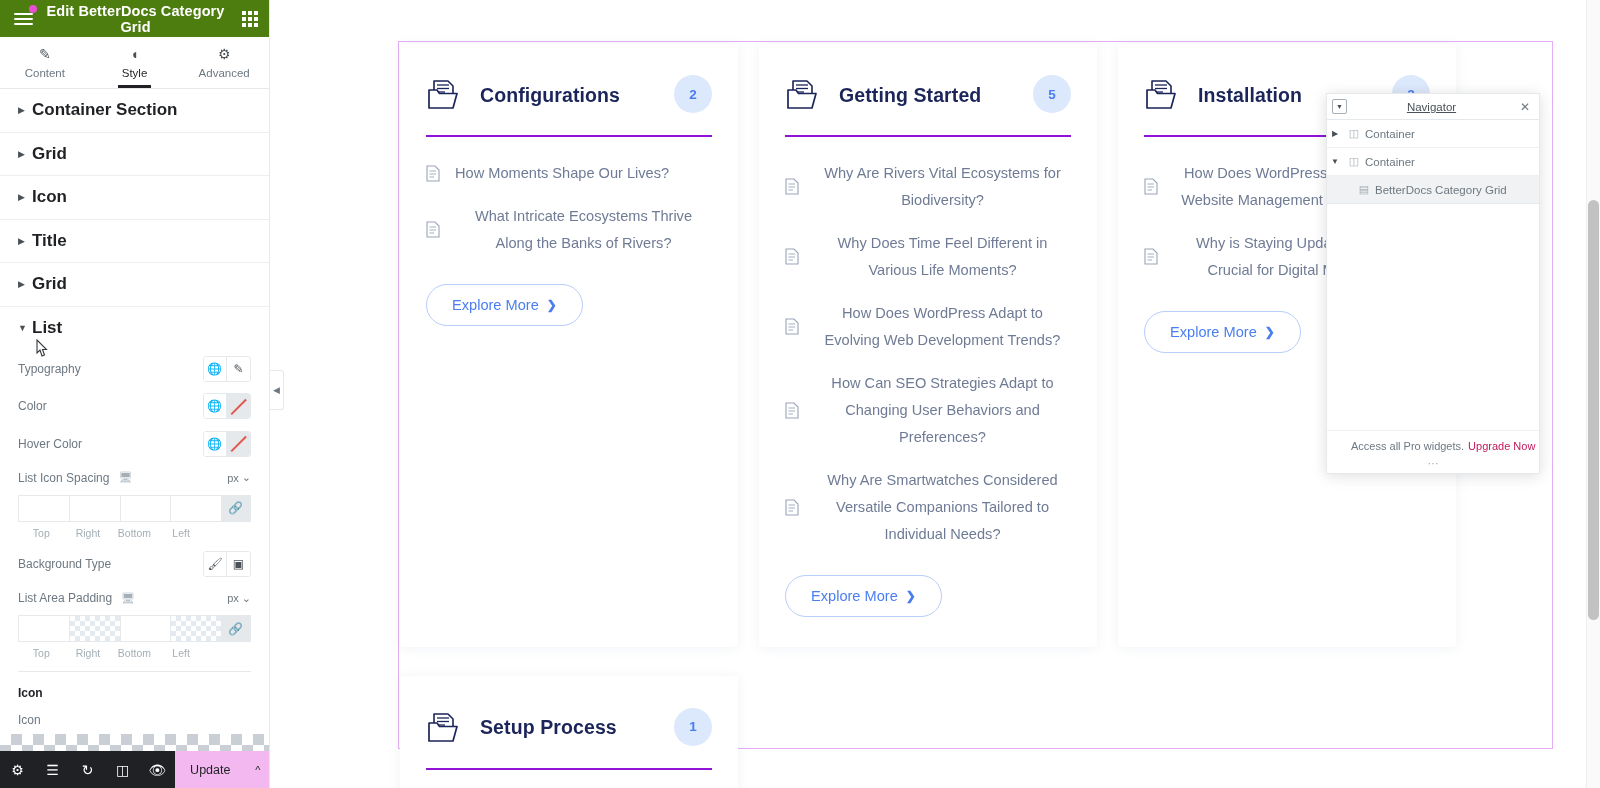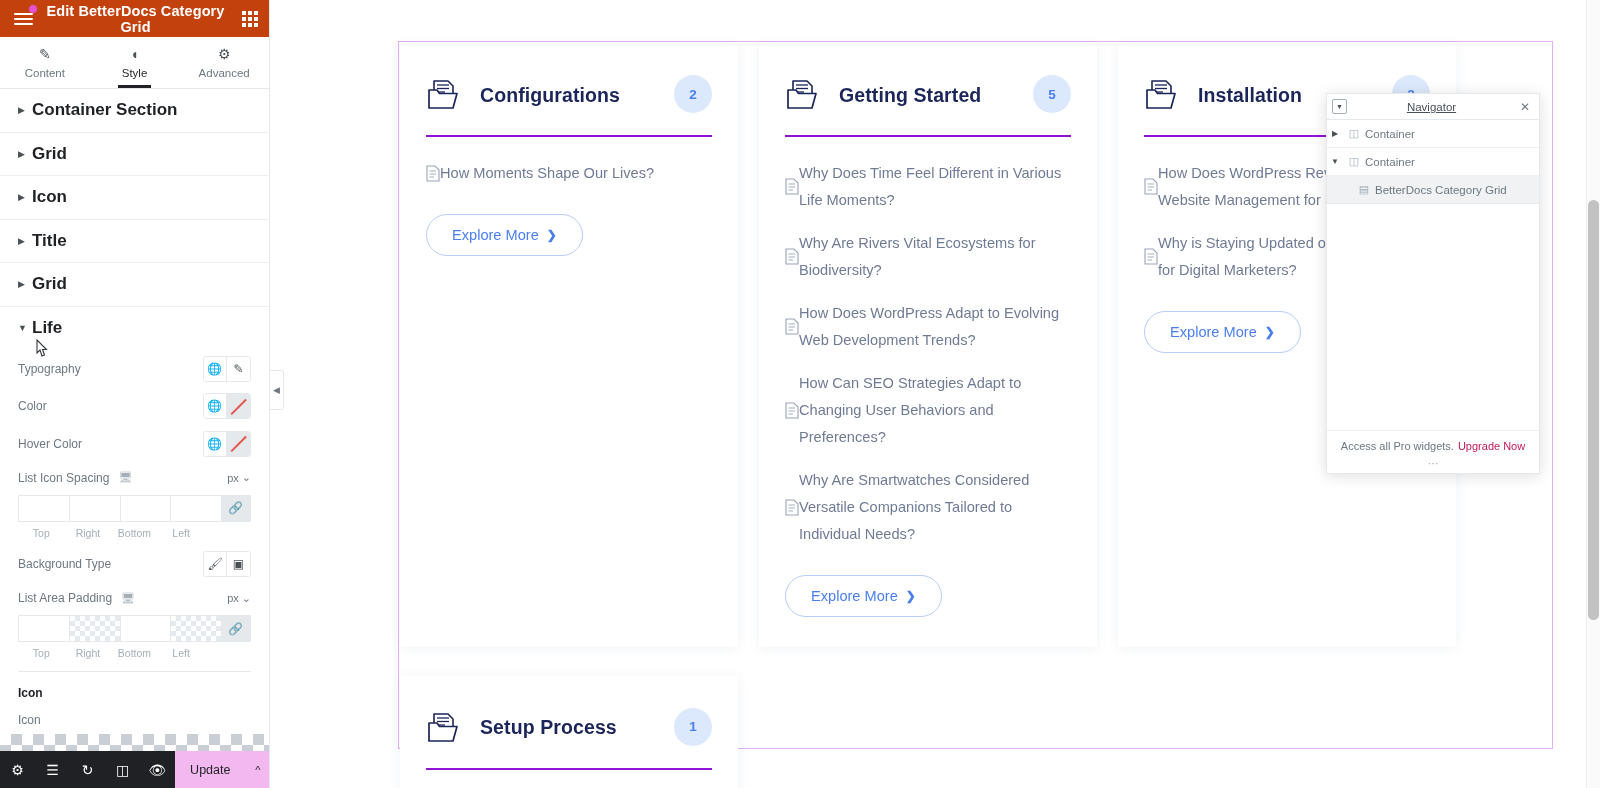--- a/index.html
+++ b/index.html
@@ -13,21 +13,21 @@
 
   
   #panel {
     position: absolute; left: 0; top: 0;
     width: 270px; height: 788px;
     background: #ffffff;
     border-right: 1px solid #e6e9ec;
     overflow: hidden;
   }
   .panel-header {
-    height: 37px; background: #c2410c;
+    height: 37px; background: #4d7c0f;
     display: flex; align-items: center;
     position: relative;
   }
   .hamburger {
     width: 46px; height: 37px;
     display: flex; flex-direction: column;
     align-items: center; justify-content: center; gap: 3px;
     position: relative; cursor: pointer;
   }
   .hamburger i { display: block; width: 19px; height: 2px; background: #fff; border-radius: 1px; }
@@ -184,21 +184,21 @@
   .folder-ic { width: 36px; height: 34px; flex: 0 0 36px; }
   .card-title { font-size: 19.5px; color: #1b2559; font-weight: 600; letter-spacing: .1px; }
   .count-badge {
     position: absolute; right: 0; top: 6px;
     width: 38px; height: 38px; border-radius: 50%;
     background: #dce8fb; color: #4a7ef0; font-size: 13.5px; font-weight: bold;
     display: flex; align-items: center; justify-content: center;
   }
   .title-rule { height: 2px; background: #9013d6; margin-top: 14px; }
   .doc-list { margin-top: 23px; }
-  .doc-item { display: flex; align-items: center; margin-bottom: 16px; }
+  .doc-item { display: flex; align-items: center; gap: 15px; margin-bottom: 16px; text-align: center; }
   .doc-ic { flex: 0 0 14px; width: 14px; height: 17px; }
   .doc-text { font-size: 14.6px; color: #6f7b95; line-height: 1.85; }
   .explore {
     display: inline-flex; align-items: center; gap: 8px;
     margin-top: 11px; padding: 12px 25px;
     border: 1px solid #b7cdfa; border-radius: 26px;
     color: #4a7ef0; font-size: 14.6px; cursor: pointer; background: #fff;
   }
   .explore .chev { font-weight: bold; font-size: 12px; }
 
@@ -226,22 +226,22 @@
   .nav-item {
     height: 28px; display: flex; align-items: center;
     border-bottom: 1px solid #eef1f4; font-size: 11.5px; color: #6d7882;
     cursor: pointer; padding-right: 6px;
   }
   .nav-item .tw { width: 16px; text-align: center; font-size: 8px; color: #495157; }
   .nav-item .nic { width: 22px; text-align: center; font-size: 11px; color: #a4afb7; }
   .nav-item.selected { background: #f1f2f3; border-bottom-color: #e6e9ec; }
   .nav-item.child { padding-left: 26px; }
   .nav-foot {
-    height: 30px; display: flex; align-items: center; justify-content: center;
-    font-size: 11px; color: #6d7882; border-top: 1px solid #eef1f4;
+    height: 30px; display: flex; align-items: center; justify-content: flex-start;
+    font-size: 11px; color: #6d7882; border-top: 1px solid #eef1f4; padding-left: 24px;
   }
   .nav-foot a { color: #c2185b; text-decoration: none; margin-left: 4px; cursor: pointer; }
   .nav-resize { height: 13px; text-align: center; font-size: 11px; color: #a4afb7; line-height: 7px; cursor: pointer; }
 
   
   .scroll-track {
     position: absolute; right: 0; top: 0; width: 14px; height: 788px;
     background: #fafafa; border-left: 1px solid #eceff2;
   }
   .scroll-thumb {
@@ -309,21 +309,21 @@
     <div class="section">
       <span class="caret">▶</span>
       <span class="slabel">Title</span>
     </div>
     <div class="section">
       <span class="caret">▶</span>
       <span class="slabel">Grid</span>
     </div>
     <div class="section open">
       <span class="caret">▼</span>
-      <span class="slabel">Life</span>
+      <span class="slabel">List</span>
     </div>
 
     <svg class="cursor-ic" viewBox="0 0 16 20">
       <path d="M3 1 L3 14 L6 11 L8 17 L10.5 16 L8.5 10.5 L12.5 10.5 Z" fill="#ffffff" stroke="#33383d" stroke-width="1.1"></path>
     </svg>
 
     <div class="ctrl-body">
 
       <div class="ctrl-row">
         <span class="ctrl-label">Typography</span>
@@ -455,20 +455,29 @@
         <div class="doc-list">
           <div class="doc-item">
             <svg class="doc-ic" viewBox="0 0 14 17">
               <path d="M1 1 L9 1 L13 5 L13 16 L1 16 Z" fill="none" stroke="#9aa4b8" stroke-width="1.1"></path>
               <line x1="3.5" y1="6" x2="10" y2="6" stroke="#9aa4b8" stroke-width=".9"></line>
               <line x1="3.5" y1="9" x2="10" y2="9" stroke="#9aa4b8" stroke-width=".9"></line>
               <line x1="3.5" y1="12" x2="8" y2="12" stroke="#9aa4b8" stroke-width=".9"></line>
             </svg>
             <span class="doc-text">How Moments Shape Our Lives?</span>
           </div>
+          <div class="doc-item">
+            <svg class="doc-ic" viewBox="0 0 14 17">
+              <path d="M1 1 L9 1 L13 5 L13 16 L1 16 Z" fill="none" stroke="#9aa4b8" stroke-width="1.1"></path>
+              <line x1="3.5" y1="6" x2="10" y2="6" stroke="#9aa4b8" stroke-width=".9"></line>
+              <line x1="3.5" y1="9" x2="10" y2="9" stroke="#9aa4b8" stroke-width=".9"></line>
+              <line x1="3.5" y1="12" x2="8" y2="12" stroke="#9aa4b8" stroke-width=".9"></line>
+            </svg>
+            <span class="doc-text">What Intricate Ecosystems Thrive Along the Banks of Rivers?</span>
+          </div>
         </div>
         <div class="explore">
           <span>Explore More</span>
           <span class="chev">❯</span>
         </div>
       </div>
 
       <div class="card">
         <div class="card-head">
           <svg class="folder-ic" viewBox="0 0 36 34">
@@ -483,30 +492,30 @@
         </div>
         <div class="title-rule"></div>
         <div class="doc-list">
           <div class="doc-item">
             <svg class="doc-ic" viewBox="0 0 14 17">
               <path d="M1 1 L9 1 L13 5 L13 16 L1 16 Z" fill="none" stroke="#9aa4b8" stroke-width="1.1"></path>
               <line x1="3.5" y1="6" x2="10" y2="6" stroke="#9aa4b8" stroke-width=".9"></line>
               <line x1="3.5" y1="9" x2="10" y2="9" stroke="#9aa4b8" stroke-width=".9"></line>
               <line x1="3.5" y1="12" x2="8" y2="12" stroke="#9aa4b8" stroke-width=".9"></line>
             </svg>
+            <span class="doc-text">Why Are Rivers Vital Ecosystems for Biodiversity?</span>
+          </div>
+          <div class="doc-item">
+            <svg class="doc-ic" viewBox="0 0 14 17">
+              <path d="M1 1 L9 1 L13 5 L13 16 L1 16 Z" fill="none" stroke="#9aa4b8" stroke-width="1.1"></path>
+              <line x1="3.5" y1="6" x2="10" y2="6" stroke="#9aa4b8" stroke-width=".9"></line>
+              <line x1="3.5" y1="9" x2="10" y2="9" stroke="#9aa4b8" stroke-width=".9"></line>
+              <line x1="3.5" y1="12" x2="8" y2="12" stroke="#9aa4b8" stroke-width=".9"></line>
+            </svg>
             <span class="doc-text">Why Does Time Feel Different in Various Life Moments?</span>
-          </div>
-          <div class="doc-item">
-            <svg class="doc-ic" viewBox="0 0 14 17">
-              <path d="M1 1 L9 1 L13 5 L13 16 L1 16 Z" fill="none" stroke="#9aa4b8" stroke-width="1.1"></path>
-              <line x1="3.5" y1="6" x2="10" y2="6" stroke="#9aa4b8" stroke-width=".9"></line>
-              <line x1="3.5" y1="9" x2="10" y2="9" stroke="#9aa4b8" stroke-width=".9"></line>
-              <line x1="3.5" y1="12" x2="8" y2="12" stroke="#9aa4b8" stroke-width=".9"></line>
-            </svg>
-            <span class="doc-text">Why Are Rivers Vital Ecosystems for Biodiversity?</span>
           </div>
           <div class="doc-item">
             <svg class="doc-ic" viewBox="0 0 14 17">
               <path d="M1 1 L9 1 L13 5 L13 16 L1 16 Z" fill="none" stroke="#9aa4b8" stroke-width="1.1"></path>
               <line x1="3.5" y1="6" x2="10" y2="6" stroke="#9aa4b8" stroke-width=".9"></line>
               <line x1="3.5" y1="9" x2="10" y2="9" stroke="#9aa4b8" stroke-width=".9"></line>
               <line x1="3.5" y1="12" x2="8" y2="12" stroke="#9aa4b8" stroke-width=".9"></line>
             </svg>
             <span class="doc-text">How Does WordPress Adapt to Evolving Web Development Trends?</span>
           </div>

